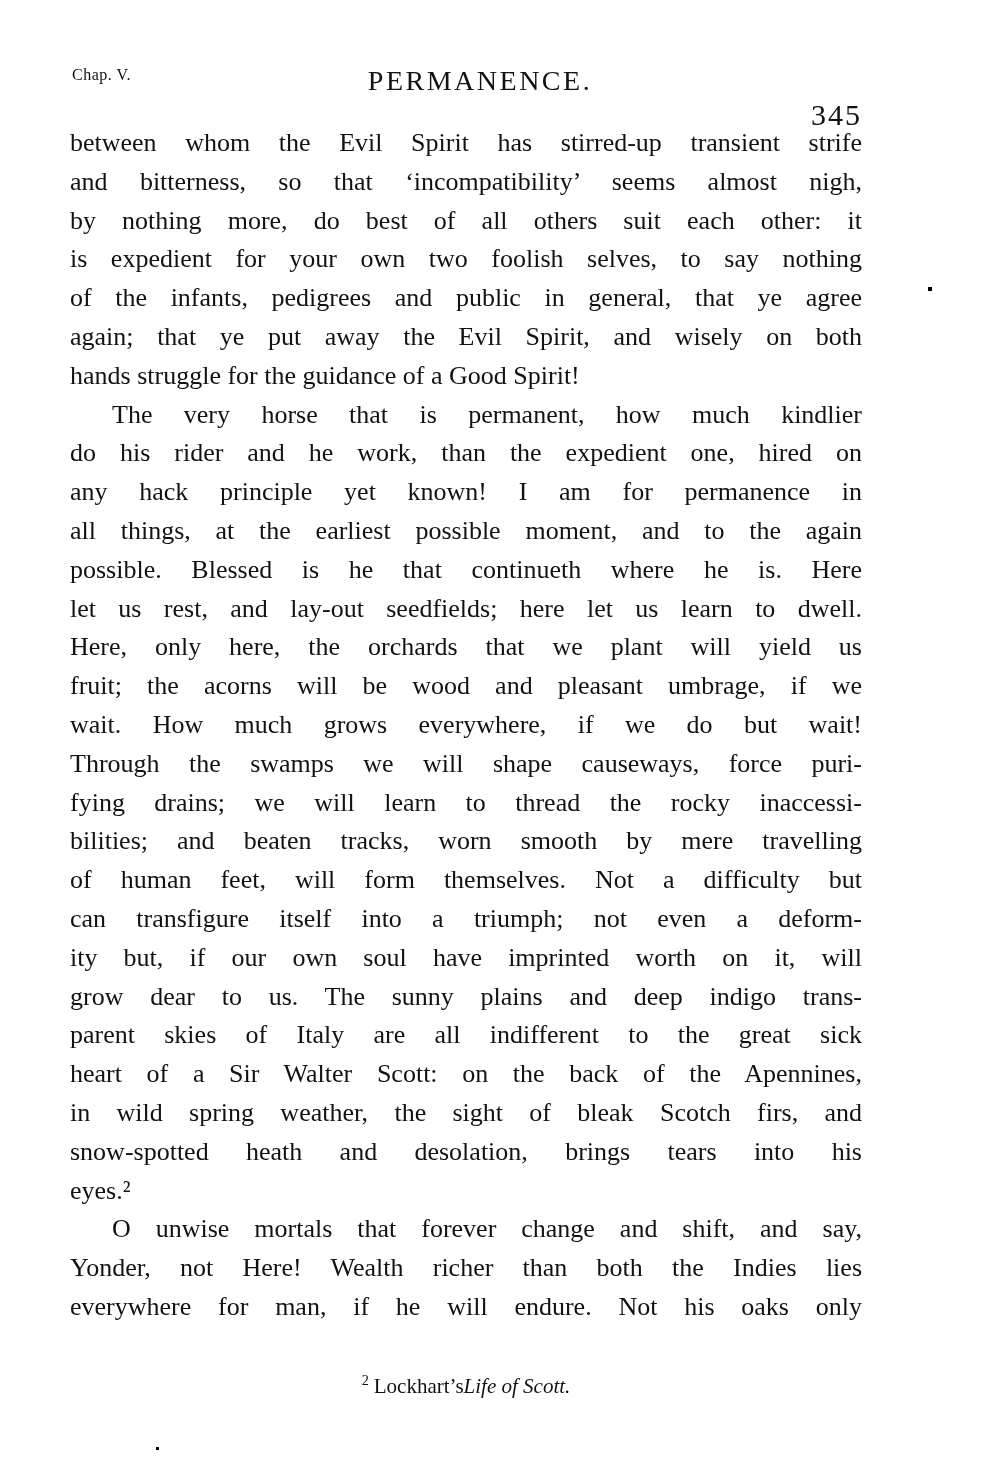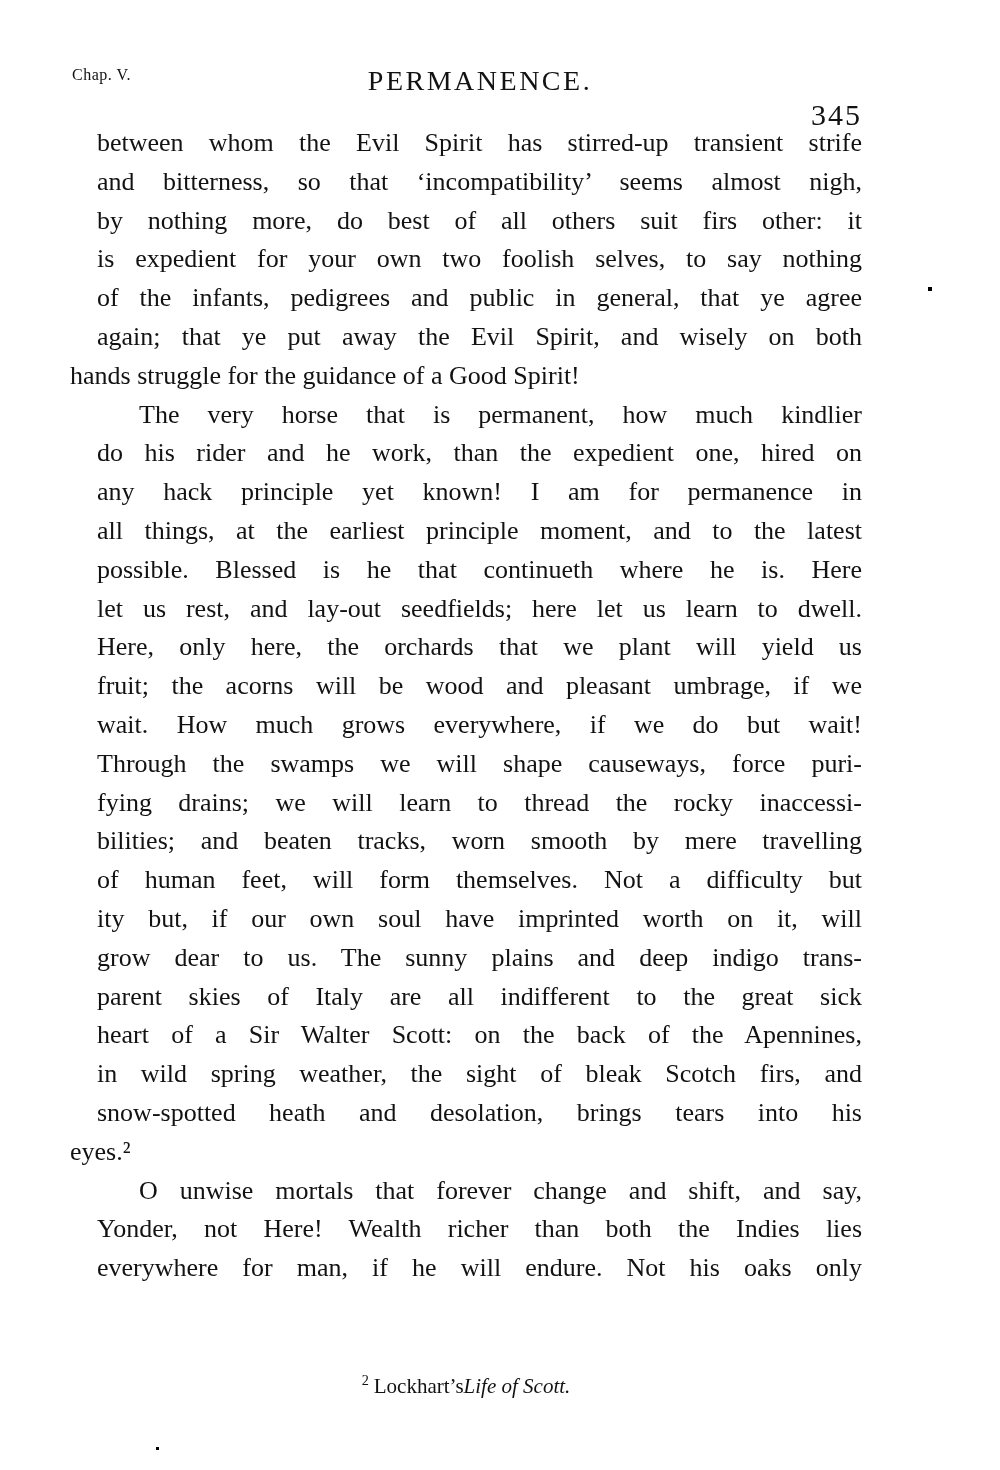--- a/index.html
+++ b/index.html
@@ -51,21 +51,21 @@
     width: 792px;
     font-size: 26px;
   }
   .line {
     height: 38.8px;
     line-height: 38.8px;
     overflow: hidden;
     text-align: justify;
     white-space: normal;
   }
-  .line.j { text-align-last: justify; margin-left: 27px; }
+  .line.j { text-align-last: justify; }
   .line.indent { text-indent: 42px; }
   
   .footnote {
     position: absolute;
     top: 1372px;
     left: 70px;
     width: 792px;
     text-align: center;
     font-size: 21px;
   }
@@ -90,38 +90,39 @@
 
   <div class="header">
     <span class="chap">Chap. V.</span>
     <span class="running-title">PERMANENCE.</span>
     <span class="page-num">345</span>
   </div>
 
   <div class="body-text">
       <div class="line j">between whom the Evil Spirit has stirred-up transient strife</div>
       <div class="line j">and bitterness, so that ‘incompatibility’ seems almost nigh,</div>
-      <div class="line j">by nothing more, do best of all others suit firs other: it</div>
+      <div class="line j">by nothing more, do best of all others suit each other: it</div>
       <div class="line j">is expedient for your own two foolish selves, to say nothing</div>
       <div class="line j">of the infants, pedigrees and public in general, that ye agree</div>
       <div class="line j">again; that ye put away the Evil Spirit, and wisely on both</div>
       <div class="line">hands struggle for the guidance of a Good Spirit!</div>
       <div class="line j indent">The very horse that is permanent, how much kindlier</div>
       <div class="line j">do his rider and he work, than the expedient one, hired on</div>
       <div class="line j">any hack principle yet known!  I am for permanence in</div>
-      <div class="line j">all things, at the earliest principle moment, and to the latest</div>
+      <div class="line j">all things, at the earliest possible moment, and to the again</div>
       <div class="line j">possible.  Blessed is he that continueth where he is.  Here</div>
       <div class="line j">let us rest, and lay-out seedfields; here let us learn to dwell.</div>
       <div class="line j">Here, only here, the orchards that we plant will yield us</div>
       <div class="line j">fruit; the acorns will be wood and pleasant umbrage, if we</div>
       <div class="line j">wait.  How much grows everywhere, if we do but wait!</div>
       <div class="line j">Through the swamps we will shape causeways, force puri-</div>
       <div class="line j">fying drains; we will learn to thread the rocky inaccessi-</div>
       <div class="line j">bilities; and beaten tracks, worn smooth by mere travelling</div>
       <div class="line j">of human feet, will form themselves.  Not a difficulty but</div>
+      <div class="line j">can transfigure itself into a triumph; not even a deform-</div>
       <div class="line j">ity but, if our own soul have imprinted worth on it, will</div>
       <div class="line j">grow dear to us.  The sunny plains and deep indigo trans-</div>
       <div class="line j">parent skies of Italy are all indifferent to the great sick</div>
       <div class="line j">heart of a Sir Walter Scott: on the back of the Apennines,</div>
       <div class="line j">in wild spring weather, the sight of bleak Scotch firs, and</div>
       <div class="line j">snow-spotted heath and desolation, brings tears into his</div>
       <div class="line">eyes.²</div>
       <div class="line j indent">O unwise mortals that forever change and shift, and say,</div>
       <div class="line j">Yonder, not Here!  Wealth richer than both the Indies lies</div>
       <div class="line j">everywhere for man, if he will endure.  Not his oaks only</div>

